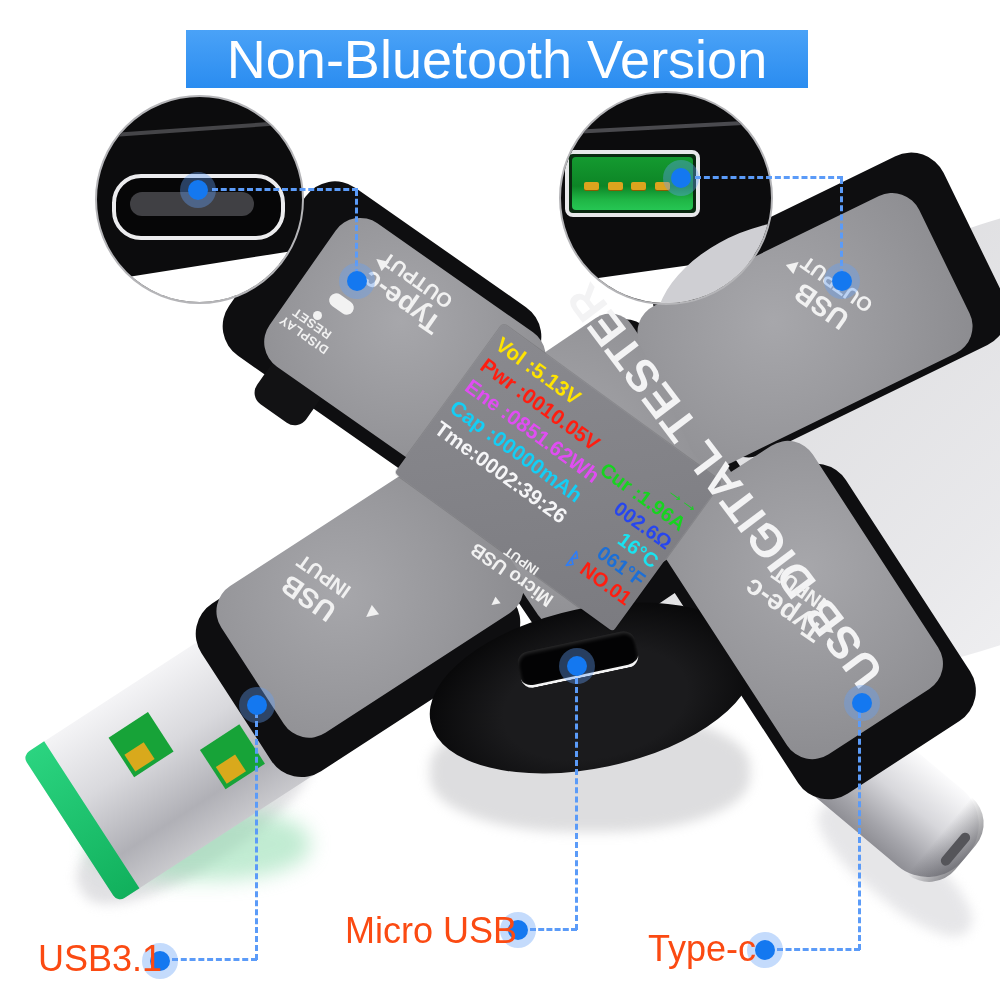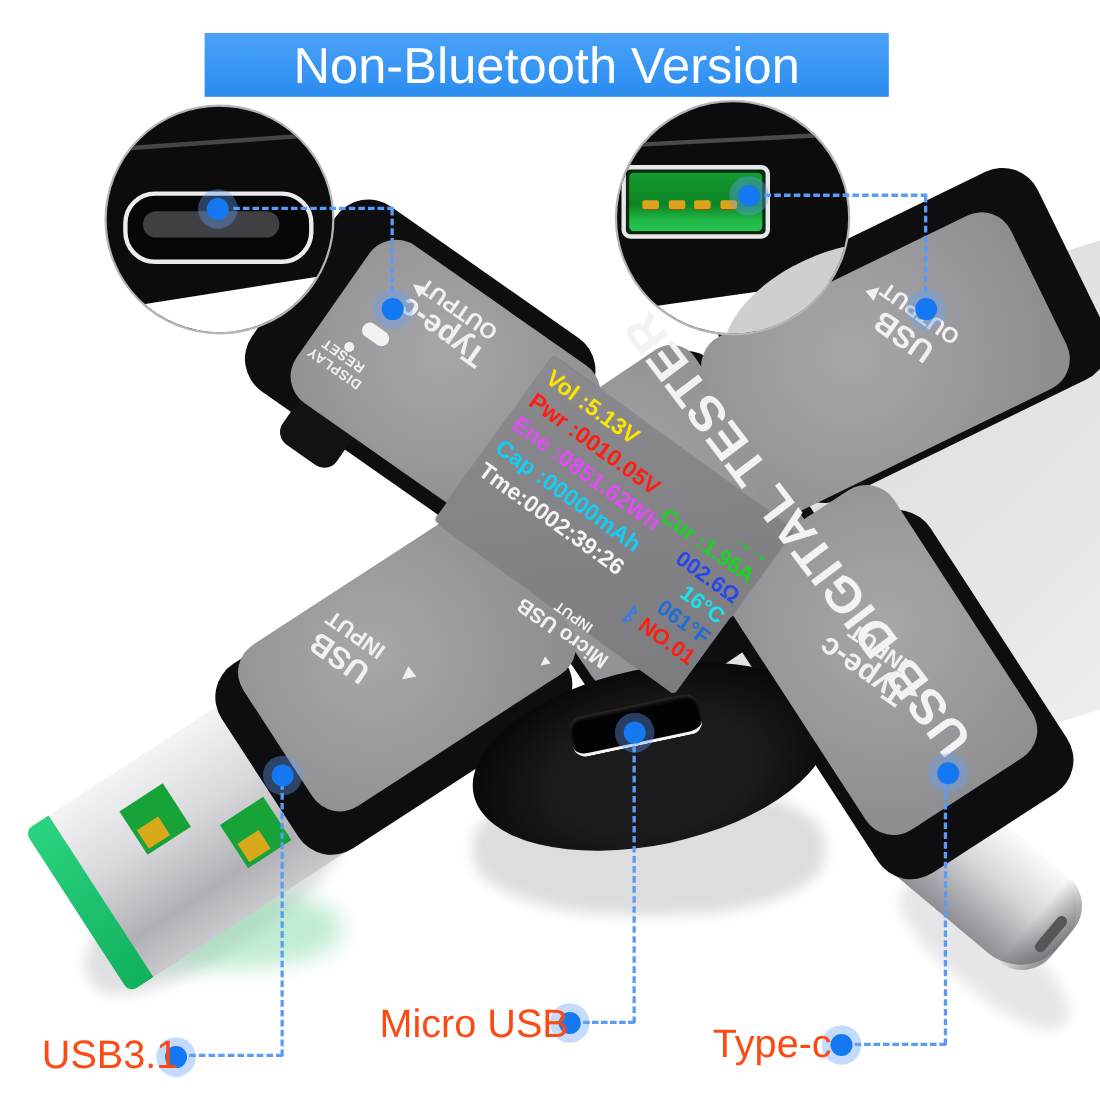--- a/index.html
+++ b/index.html
@@ -167,21 +167,21 @@
       <div class="pin" style="left:12px;top:25px"></div>
       <div class="pin" style="left:36px;top:25px"></div>
       <div class="pin" style="left:59px;top:25px"></div>
       <div class="pin" style="left:83px;top:25px"></div>
     </div>
   </div>
 </div>
 
 <div class="abs" style="left:186px;top:30px;width:622px;height:58px;
             background:linear-gradient(180deg,#4aa2f7,#2a8cf0);
-            color:#ffffff;font-size:46px;line-height:58px;text-align:center">
+            color:#ffffff;font-size:54px;line-height:58px;text-align:center">
   <span>Non-Bluetooth Version</span>
 </div>
 
 <div class="dsh-h" style="left:212px;top:188px;width:146px"></div>
 <div class="dsh-v" style="left:355px;top:190px;height:85px"></div>
 <div class="dsh-h" style="left:695px;top:176px;width:148px"></div>
 <div class="dsh-v" style="left:840px;top:178px;height:97px"></div>
 <div class="dsh-v" style="left:255px;top:712px;height:248px"></div>
 <div class="dsh-h" style="left:172px;top:958px;width:85px"></div>
 <div class="dsh-v" style="left:575px;top:678px;height:252px"></div>

